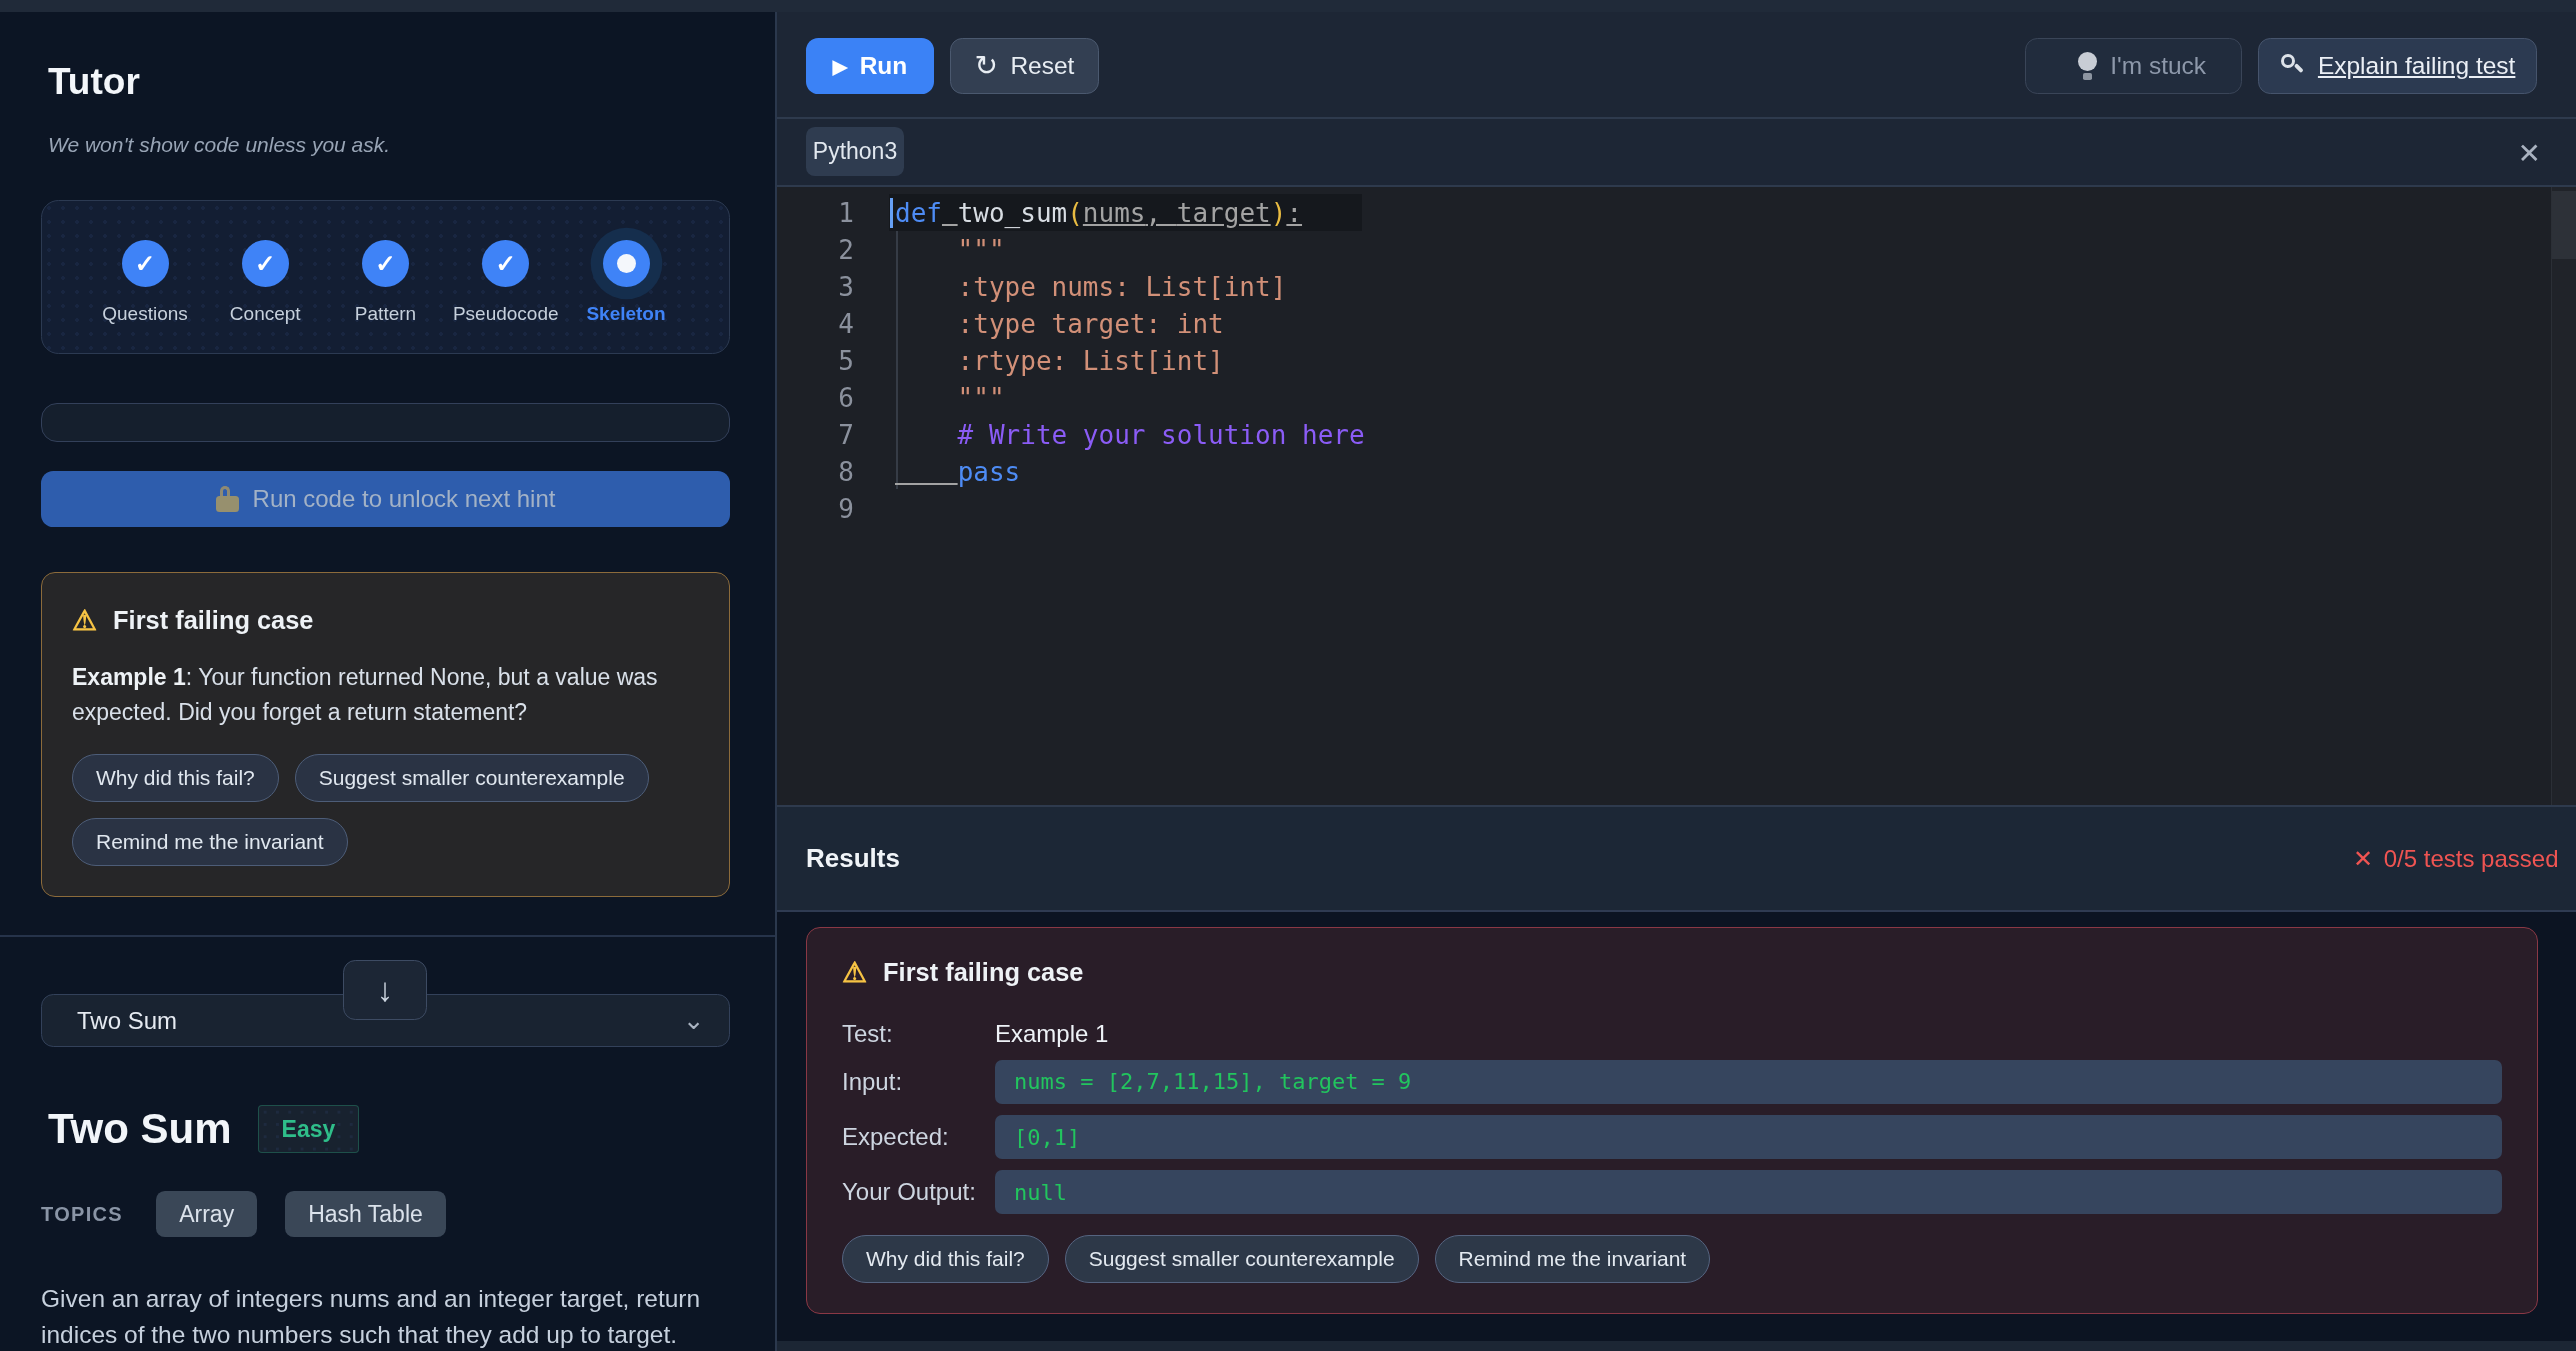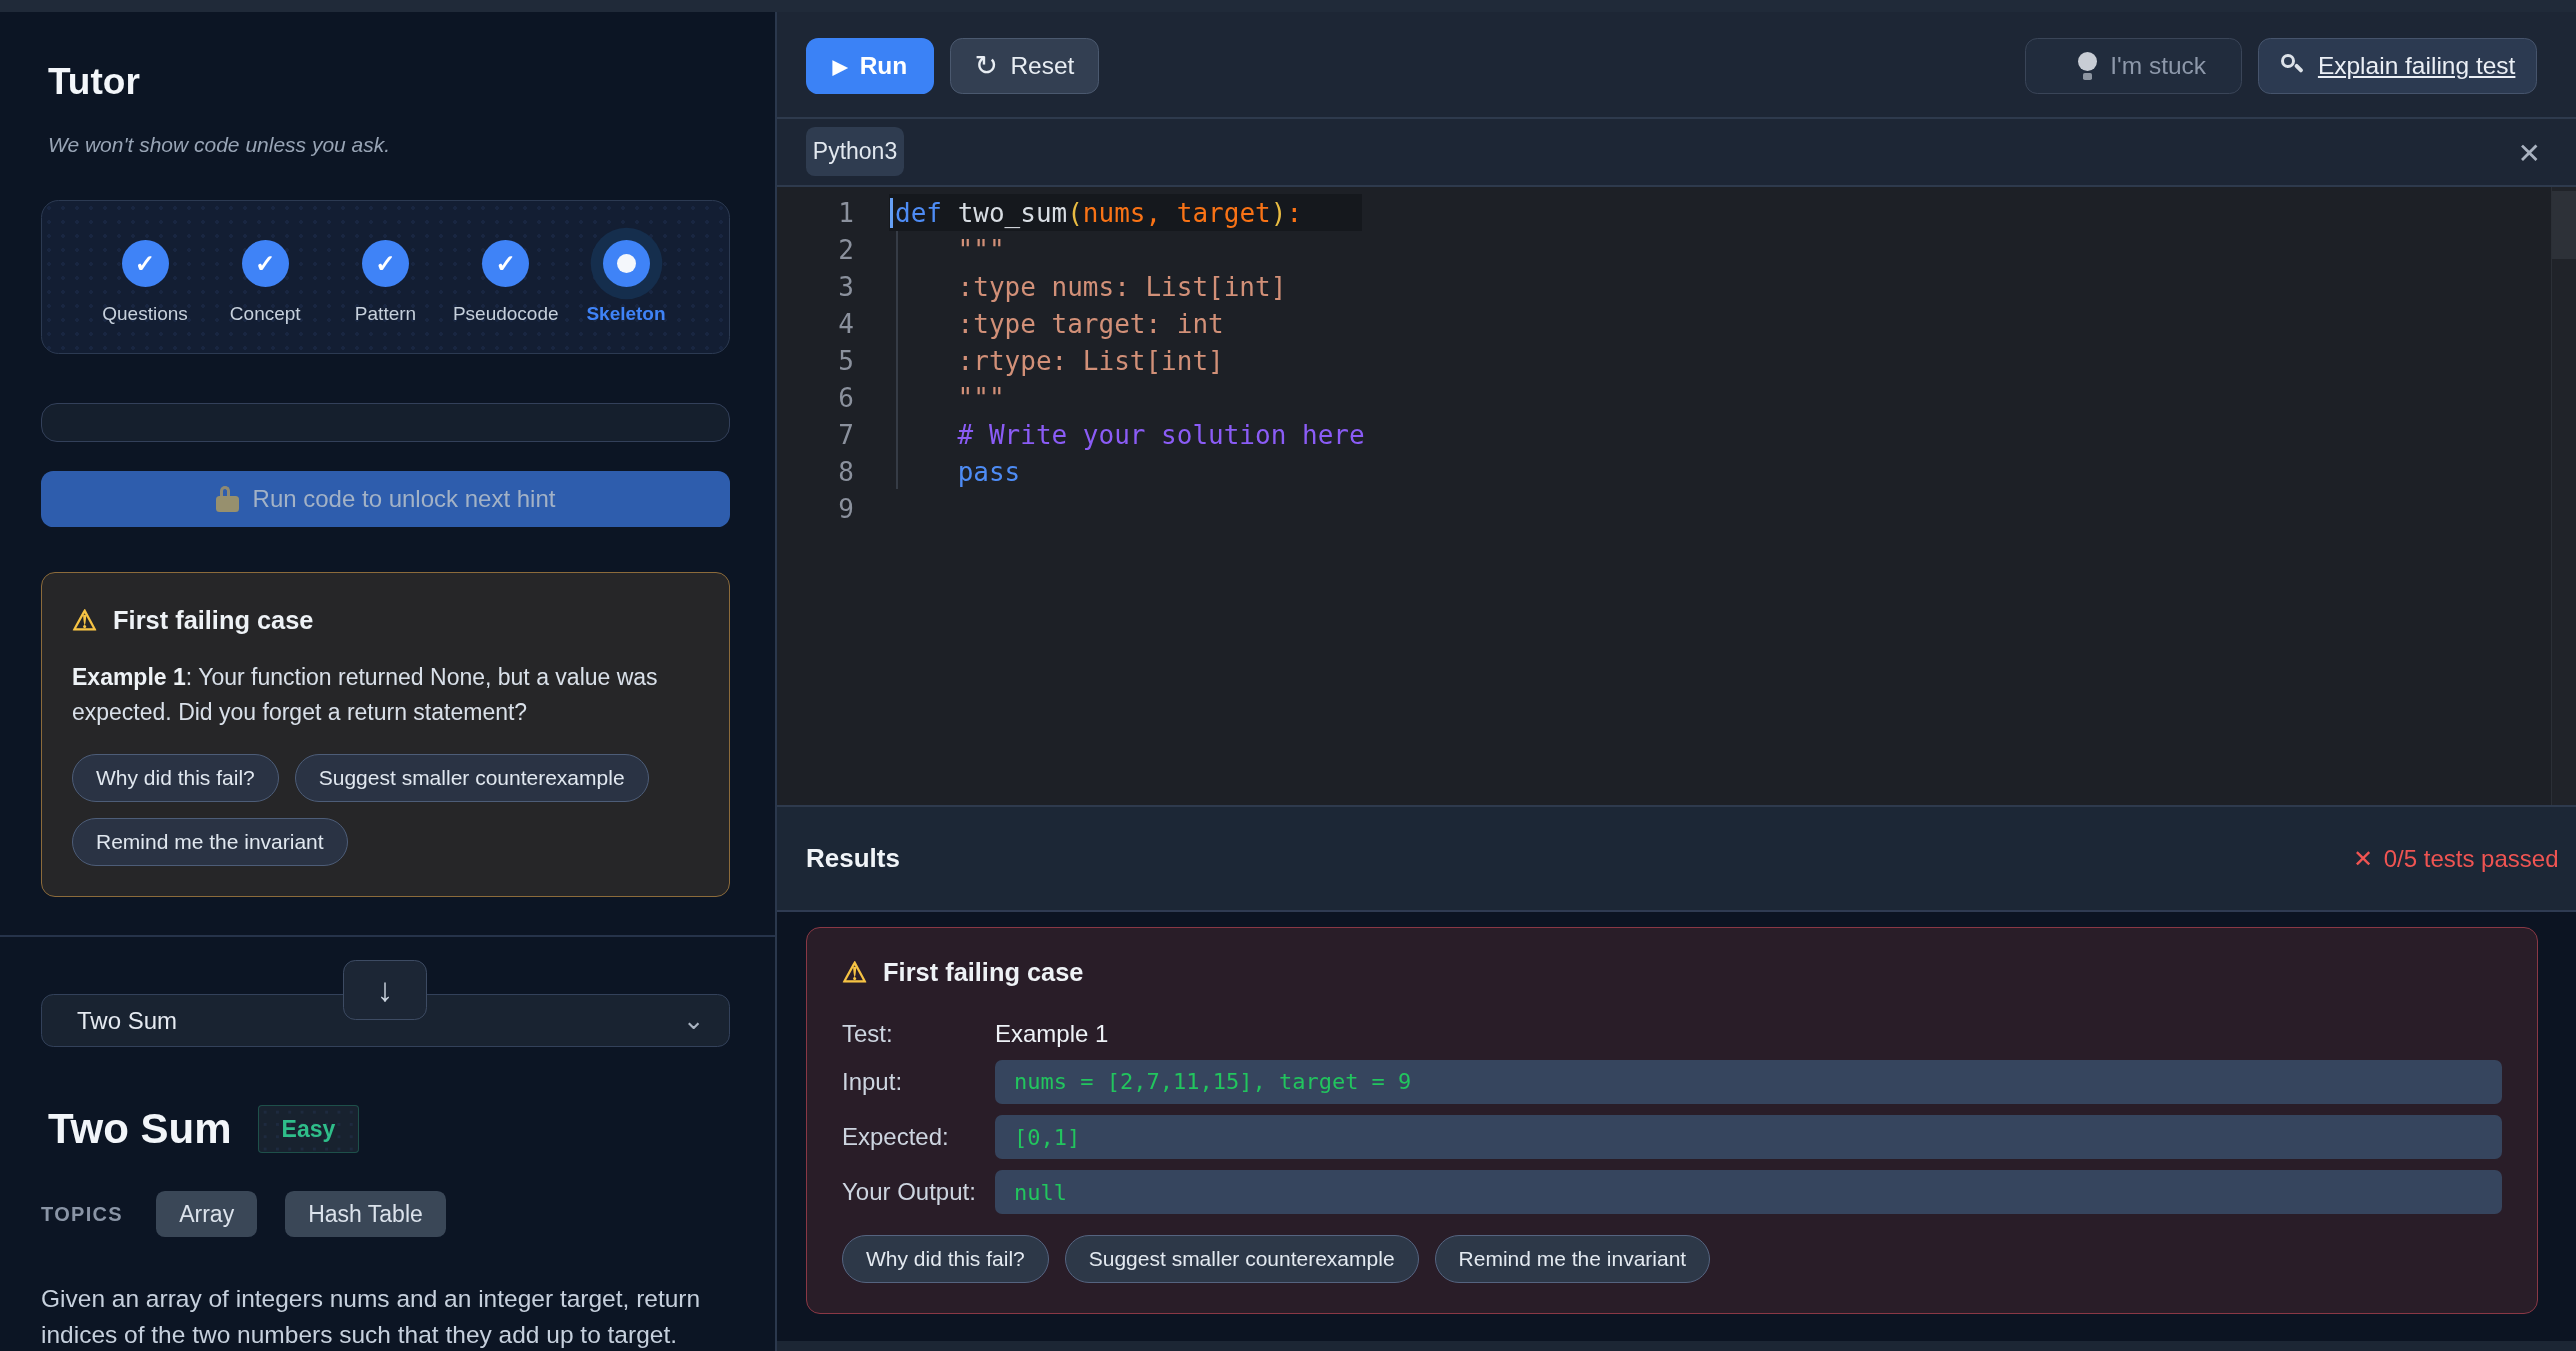--- a/index.html
+++ b/index.html
@@ -103,21 +103,21 @@
   .t-div2{left:0;top:173px;width:1799px;height:1.8px;background:#2e3a4d;}
 
   
   .editor{left:0;top:175px;width:1799px;height:618px;background:#1d2026;overflow:hidden;}
   .cl{height:37px;display:flex;align-items:center;font-family:"DejaVu Sans Mono",monospace;font-size:26px;position:relative;z-index:1;}
   .code-lines{position:absolute;left:0;top:7px;width:100%;}
   .gn{width:77px;text-align:right;color:#8b919d;flex:none;}
   .ct{margin-left:41px;white-space:pre;color:#d8dde3;}
   .tk-kw{color:#4e8cf5;}
   .tk-fn{color:#d8dde3;}
-  .tk-pl{color:#f97316;}
+  .tk-pl{color:#a3a3a3;text-decoration:underline;}
   .tk-br{color:#e9bc42;}
   .tk-str{color:#d29078;}
   .tk-cm{color:#8b5cf6;}
   .cur-line{left:112px;top:7px;width:473px;height:37px;background:#15181d;z-index:0;}
   .caret{left:113px;top:10.5px;width:2.6px;height:30px;background:#66a0f5;z-index:2;}
   .indent-guide{left:119px;top:44px;width:1.8px;height:258px;background:#363c46;z-index:0;}
   .ed-scroll{right:0;top:0;width:24.5px;height:618px;background:#202329;border-left:0.9px solid #2b2f36;}
   .ed-thumb{right:0;top:3.5px;width:24.5px;height:68px;background:#2d3138;}
 
   

